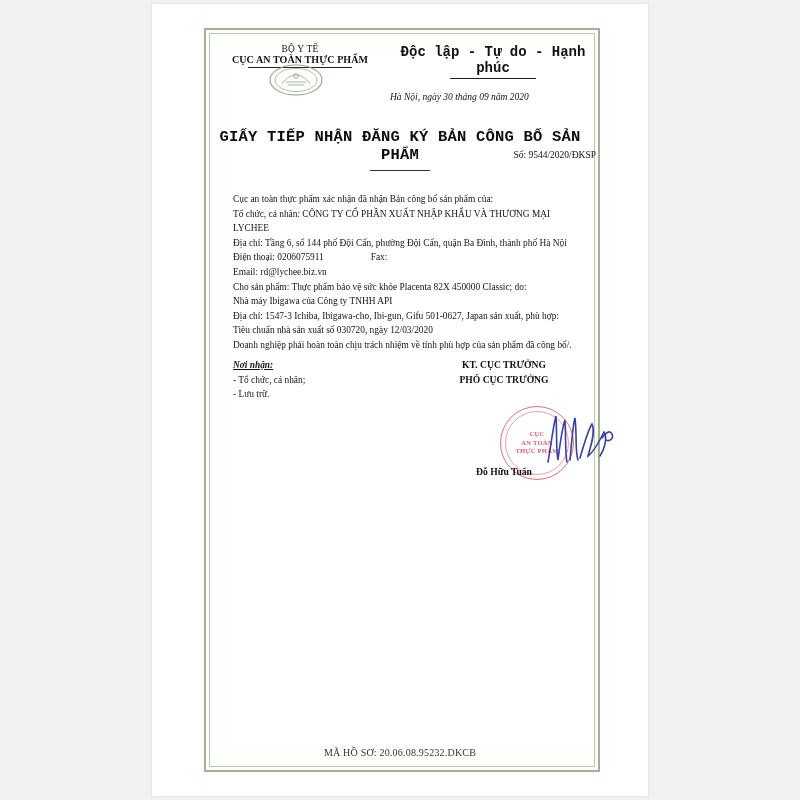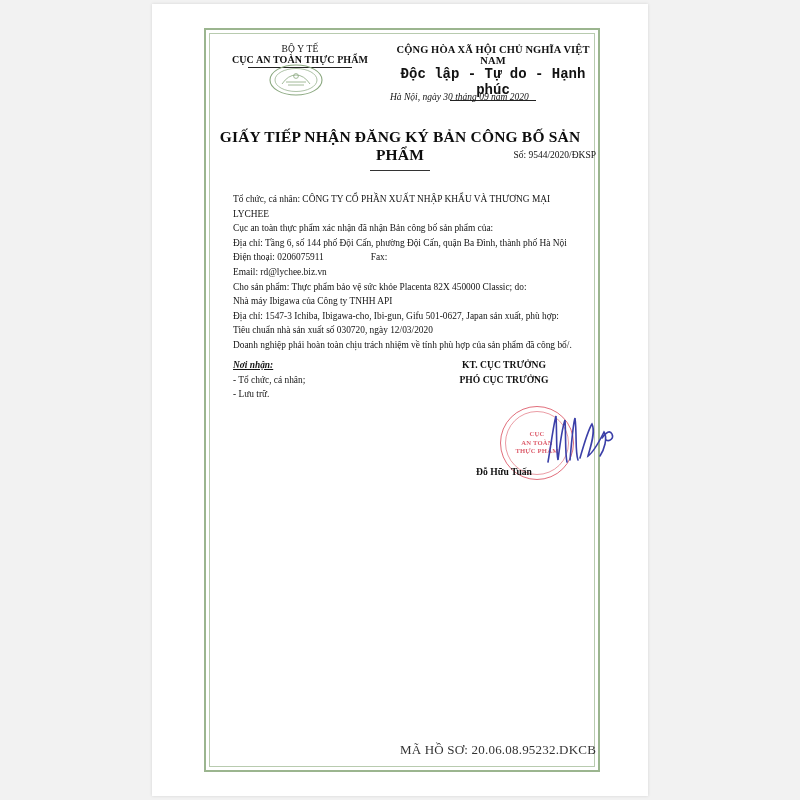--- a/index.html
+++ b/index.html
@@ -146,20 +146,21 @@
   .title {
     position: absolute;
     top: 100px;
     left: 0;
     width: 392px;
     text-align: center;
     font-size: 15.5px;
     font-weight: bold;
     color: #0d0d0d;
     letter-spacing: .2px;
+    font-family: Liberation Mono, monospace;
   }
   .subtitle {
     position: absolute;
     top: 122px;
     left: 0;
     width: 392px;
     text-align: right;
     font-size: 9.5px;
     color: #111;
   }
@@ -263,22 +264,22 @@
     top: 380px;
     width: 74px;
     height: 62px;
   }
   
   .footer-code {
     position: absolute;
     bottom: 10px;
     left: 0;
     width: 392px;
-    text-align: right;
-    font-size: 13px;
+    text-align: center;
+    font-size: 10px;
     color: #333;
     letter-spacing: .2px;
   }
 </style>
 </head>
 <body>
 
 <div id="page">
 
   <div class="paper"></div>
@@ -801,21 +802,20 @@
 
   <div class="content">
 
     <div class="hdr">
       <div class="hdr-left">
         <div class="l1">BỘ Y TẾ</div>
         <div class="l2">CỤC AN TOÀN THỰC PHẨM</div>
         <div class="underline-sm"></div>
       </div>
       <div class="hdr-right">
-        <div class="rl1">CỘNG HÒA XÃ HỘI CHỦ NGHĨA VIỆT NAM</div>
         <div class="rl2">Độc lập - Tự do - Hạnh phúc</div>
         <div class="underline-xs"></div>
       </div>
     </div>
 
     <div class="emblem">
       <svg width="56" height="36" viewBox="0 0 56 36" xmlns="http://www.w3.org/2000/svg">
         <ellipse cx="28" cy="18" rx="26" ry="15" fill="none" stroke="#8aa87f" stroke-width="1.1"></ellipse>
         <ellipse cx="28" cy="18" rx="21" ry="11.5" fill="none" stroke="#8aa87f" stroke-width="0.7"></ellipse>
         <path d="M14 22 q6 -9 14 -9 q8 0 14 9" fill="none" stroke="#8aa87f" stroke-width="0.8"></path>
@@ -824,22 +824,22 @@
       </svg>
     </div>
 
     <div class="date-line">Hà Nội, ngày 30 tháng 09 năm 2020</div>
 
     <div class="title">GIẤY TIẾP NHẬN ĐĂNG KÝ BẢN CÔNG BỐ SẢN PHẨM</div>
     <div class="subtitle">Số: 9544/2020/ĐKSP</div>
     <div class="title-rule"></div>
 
     <div class="body">
+      <div>Cục an toàn thực phẩm xác nhận đã nhận Bản công bố sản phẩm của:</div>
       <div>Tổ chức, cá nhân: CÔNG TY CỔ PHẦN XUẤT NHẬP KHẨU VÀ THƯƠNG MẠI LYCHEE</div>
-      <div>Cục an toàn thực phẩm xác nhận đã nhận Bản công bố sản phẩm của:</div>
       <div>Địa chỉ: Tầng 6, số 144 phố Đội Cấn, phường Đội Cấn, quận Ba Đình, thành phố Hà Nội</div>
       <div>Điện thoại: 0206075911                    Fax:</div>
       <div>Email: rd@lychee.biz.vn</div>
       <div>Cho sản phẩm: Thực phẩm bảo vệ sức khỏe Placenta 82X 450000 Classic; do:</div>
       <div>Nhà máy Ibigawa của Công ty TNHH API</div>
       <div>Địa chỉ: 1547-3 Ichiba, Ibigawa-cho, Ibi-gun, Gifu 501-0627, Japan sản xuất, phù hợp:</div>
       <div>Tiêu chuẩn nhà sản xuất số 030720, ngày 12/03/2020</div>
       <div>Doanh nghiệp phải hoàn toàn chịu trách nhiệm về tính phù hợp của sản phẩm đã công bố/.</div>
     </div>
 

